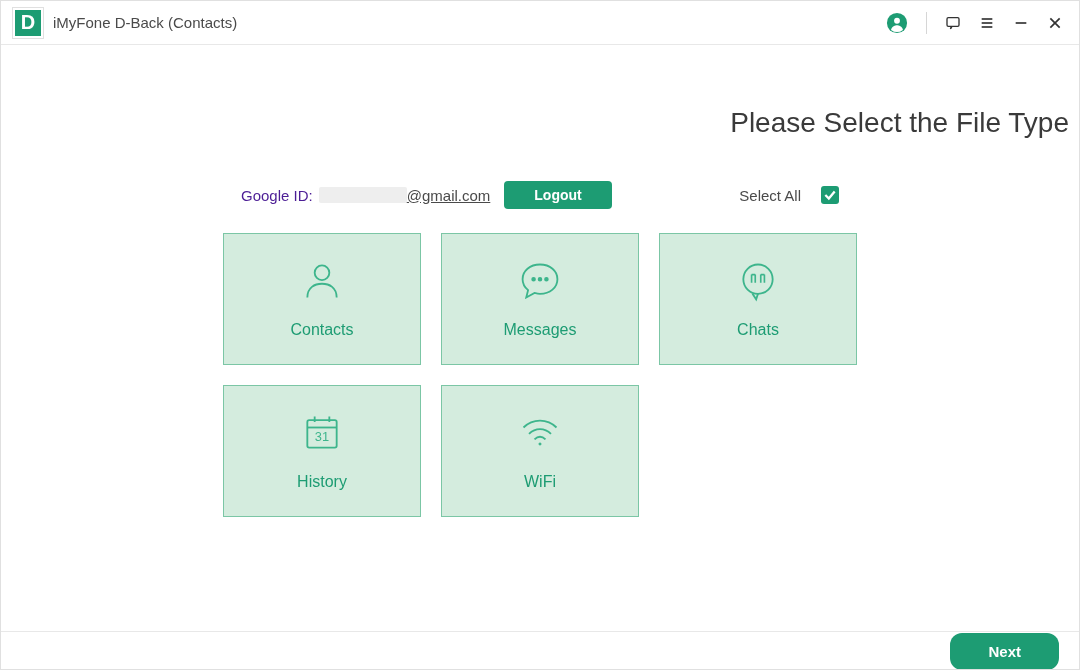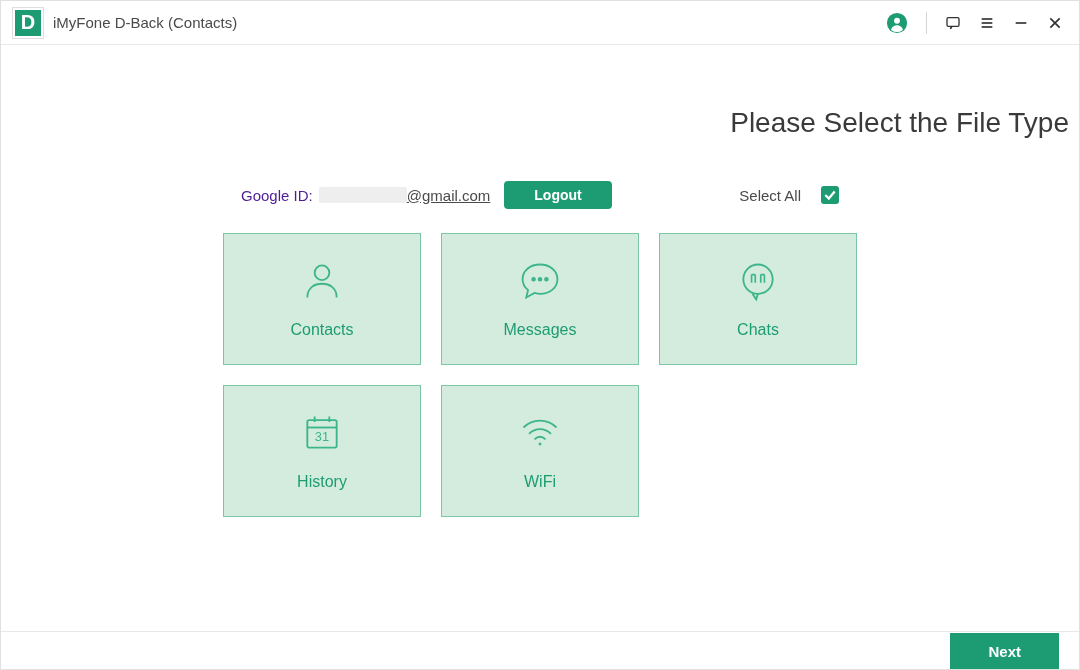--- a/index.html
+++ b/index.html
@@ -172,21 +172,21 @@
       border-top: 1px solid #e8e8e8;
       display: flex;
       align-items: center;
       justify-content: flex-end;
       padding: 0 20px;
     }
     .next-btn {
       background: #1d9c73;
       color: #fff;
       border: none;
-      border-radius: 0;
+      border-radius: 12px;
       padding: 10px 38px;
       font-size: 15px;
       font-weight: 600;
       cursor: pointer;
     }
   </style>
 </head>
 <body>
 
 <div class="titlebar">

